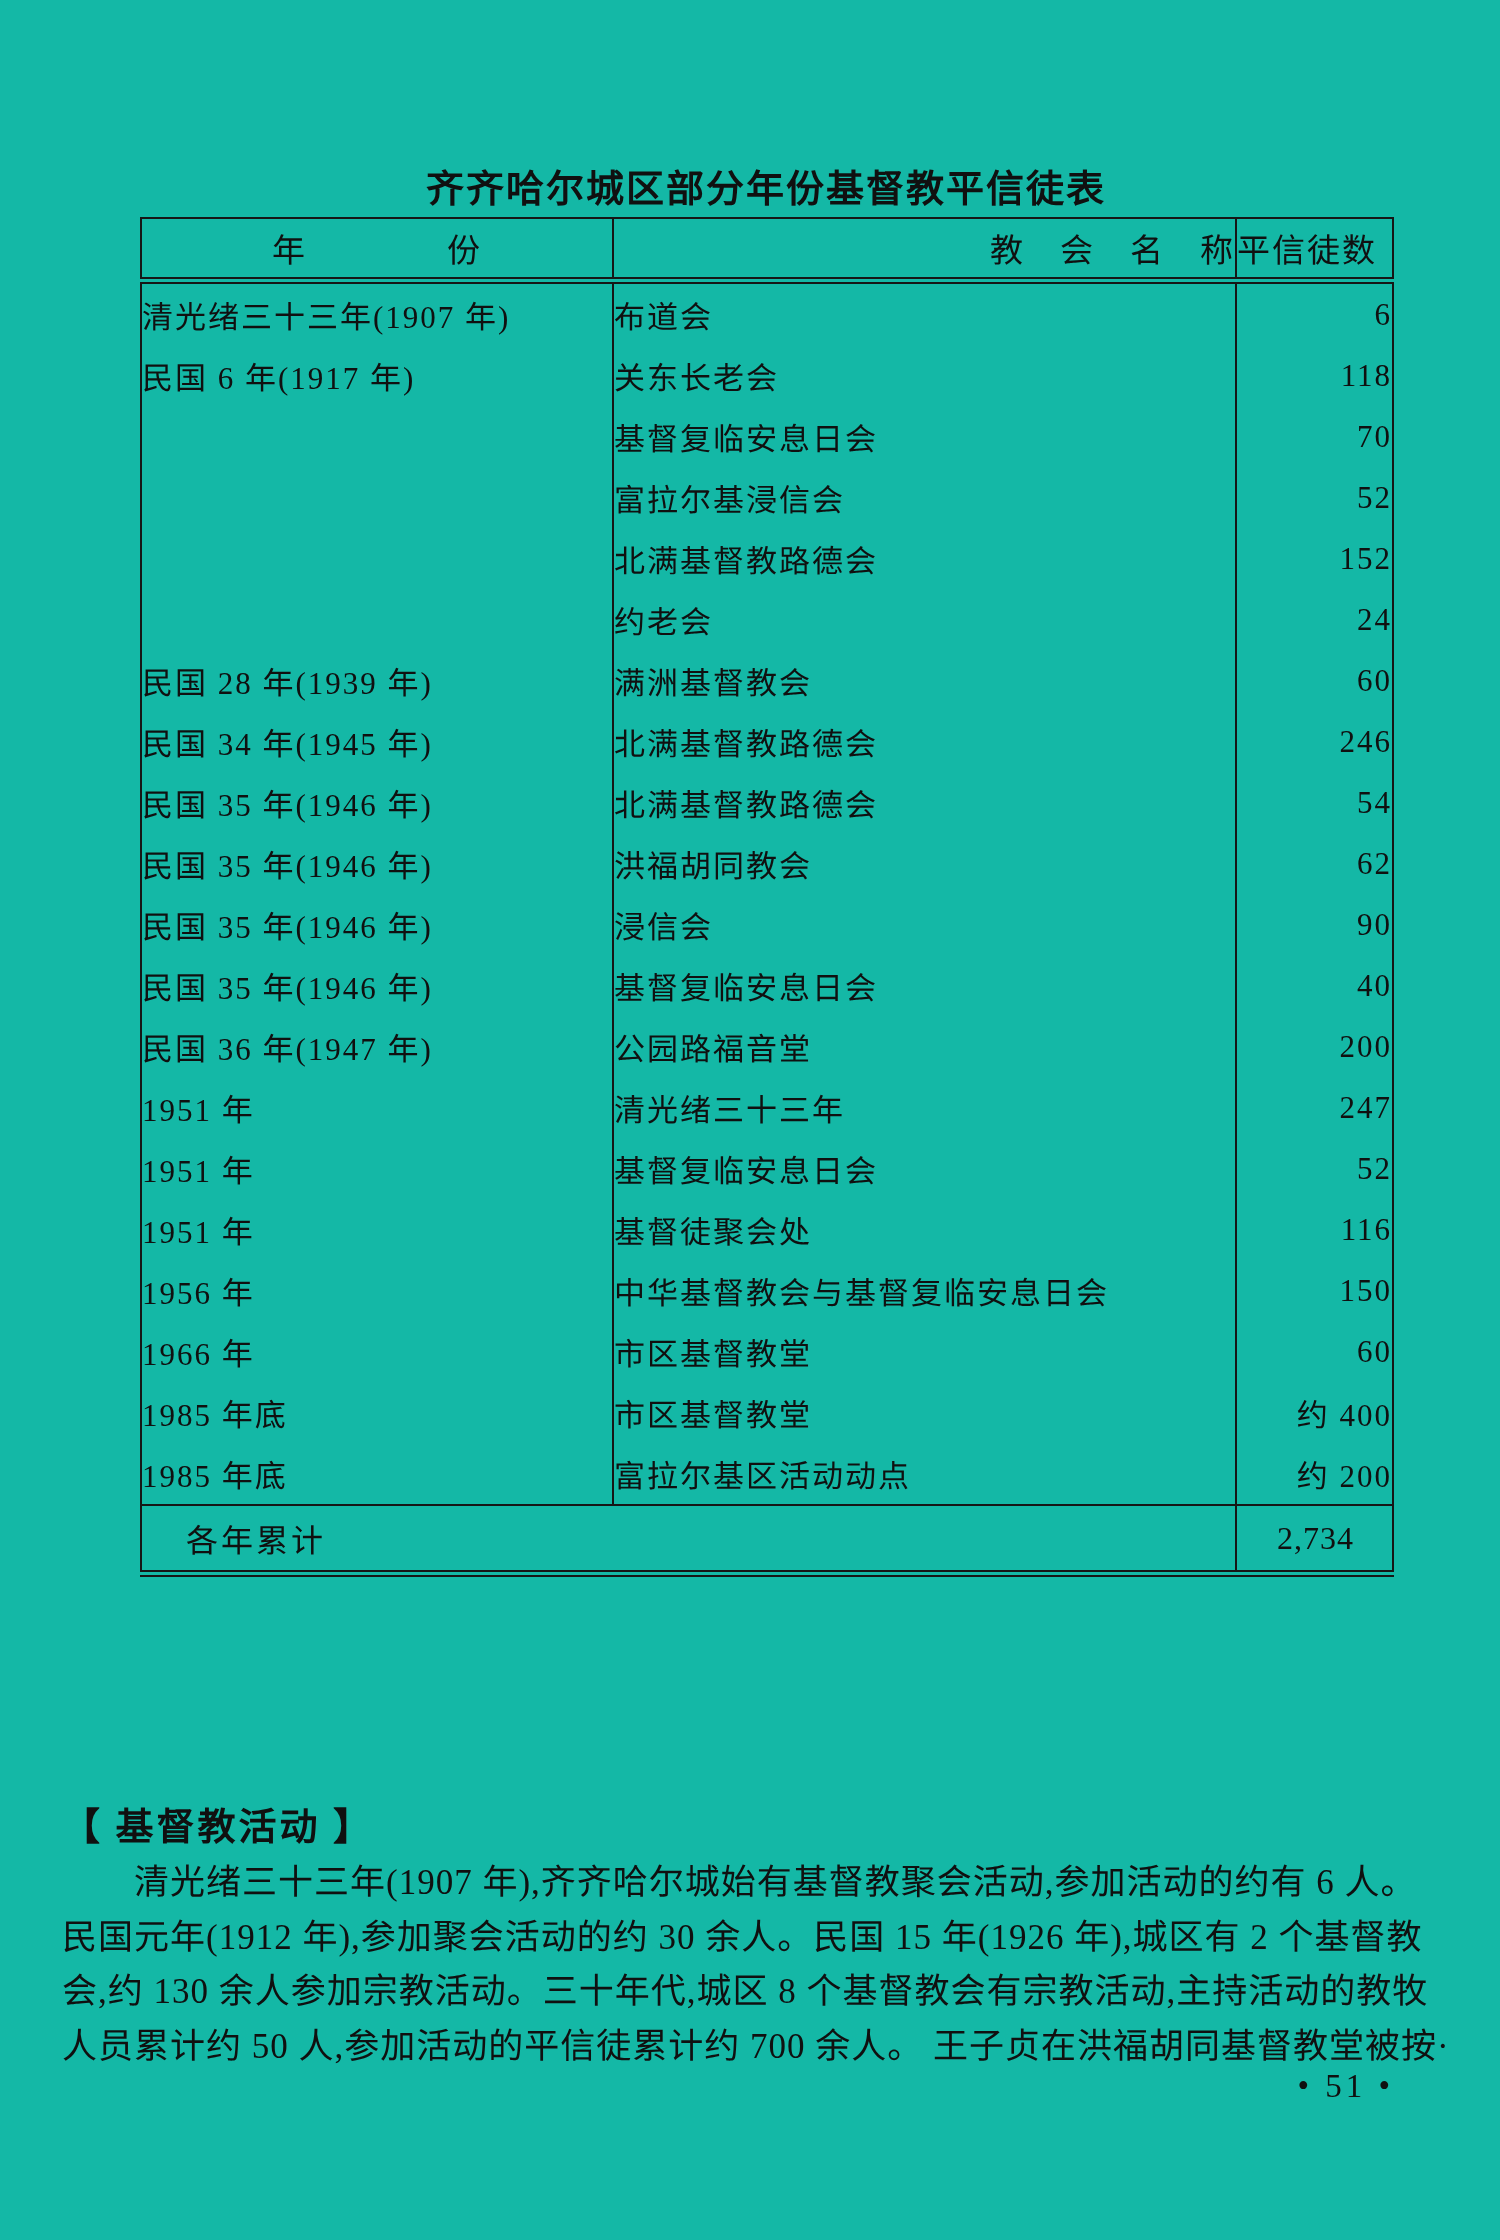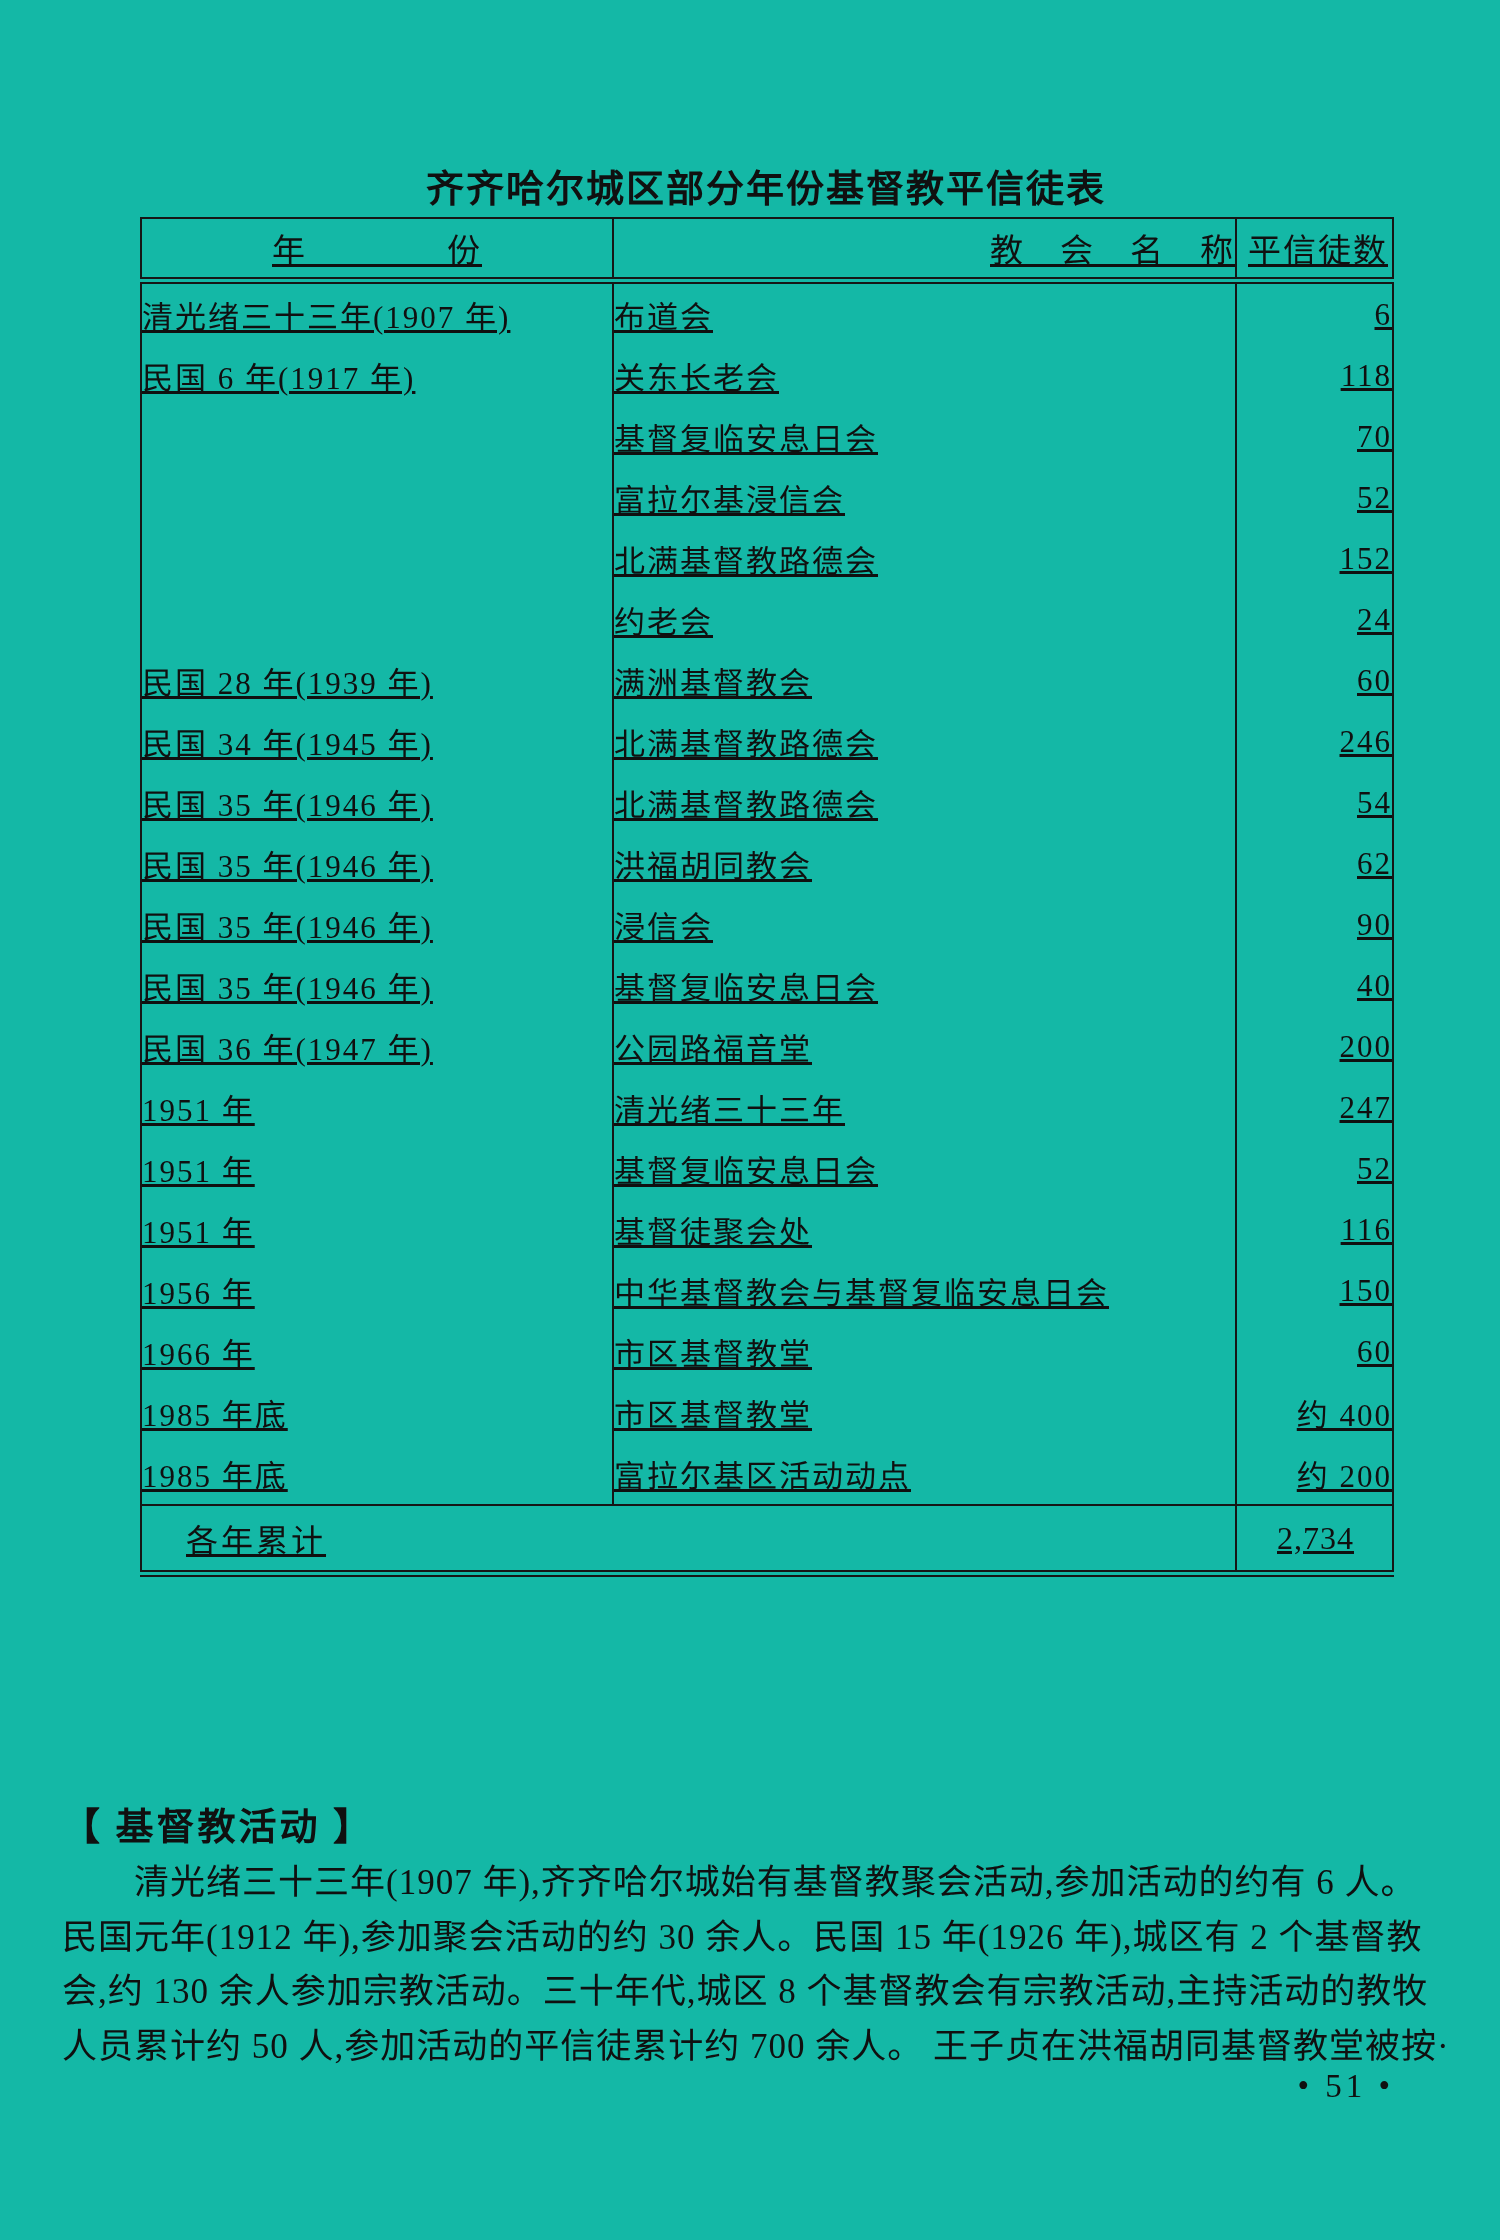--- a/index.html
+++ b/index.html
@@ -13,21 +13,20 @@
     overflow:hidden;
   }
   .doc-title{
     position:absolute;top:158px;left:140px;width:1252px;
     text-align:center;font-size:38px;font-weight:bold;letter-spacing:2px;
   }
   table.stats{
     position:absolute;top:217px;left:140px;width:1252px;
     border-collapse:collapse;table-layout:fixed;
     border:2px solid #161616;
-    text-decoration:underline;
   }
   table.stats col.w-year{width:472px;}
   table.stats col.w-church{width:623px;}
   table.stats col.w-count{width:157px;}
   table.stats td,table.stats th{
     padding:0;vertical-align:middle;
     font-weight:normal;
     color:#101010;
   }
   thead th{
@@ -36,21 +35,21 @@
     text-align:center;
     letter-spacing:2px;
     border-bottom:7px double #161616;
   }
   thead th.h-church{letter-spacing:2px;text-align:right;}
   .v-line{border-right:2px solid #161616;}
   tbody td{height:61px;font-size:31px;letter-spacing:2px;}
   td.c-year{padding-left:18px;}
   td.c-church{padding-left:22px;}
   td.c-count,thead th.h-count{text-align:right;padding-right:38px;}
-  thead th.h-count{text-align:right;padding-right:4px;}
+  thead th.h-count{text-align:left;padding-right:4px;}
   tfoot td{
     height:64px;font-size:32px;letter-spacing:3px;
     border-top:2px solid #161616;
     border-bottom:7px double #161616;
   }
   tfoot td.f-label{padding-left:44px;}
   tfoot td.f-total{text-align:right;padding-right:38px;letter-spacing:1px;}
   .section{position:absolute;left:62px;top:1799px;width:1382px;}
   .section-heading{
     font-size:38px;font-weight:bold;line-height:57px;letter-spacing:3px;

